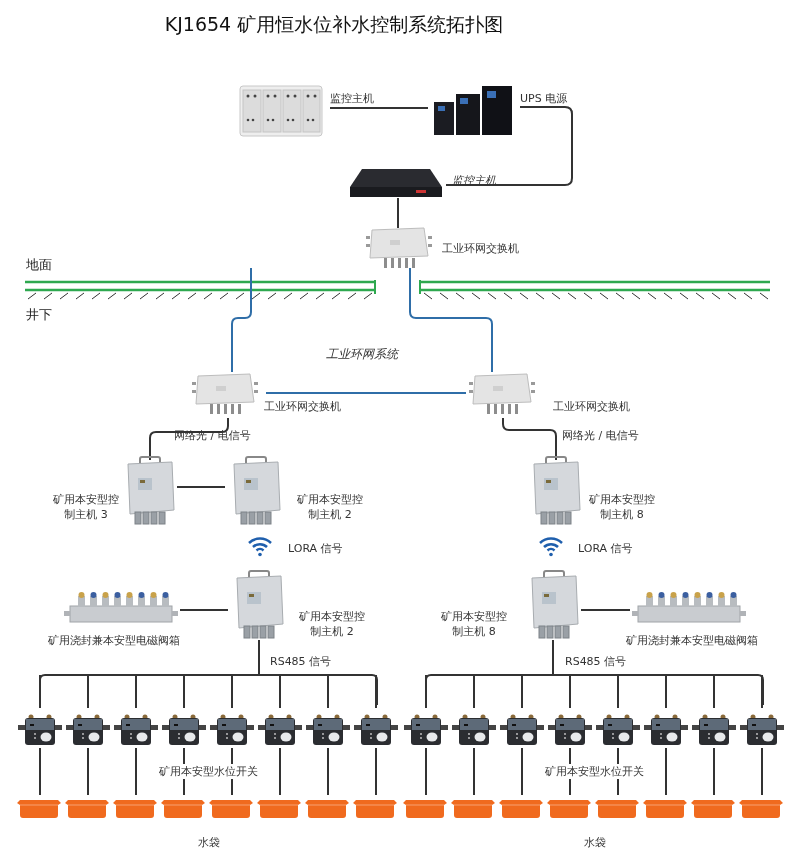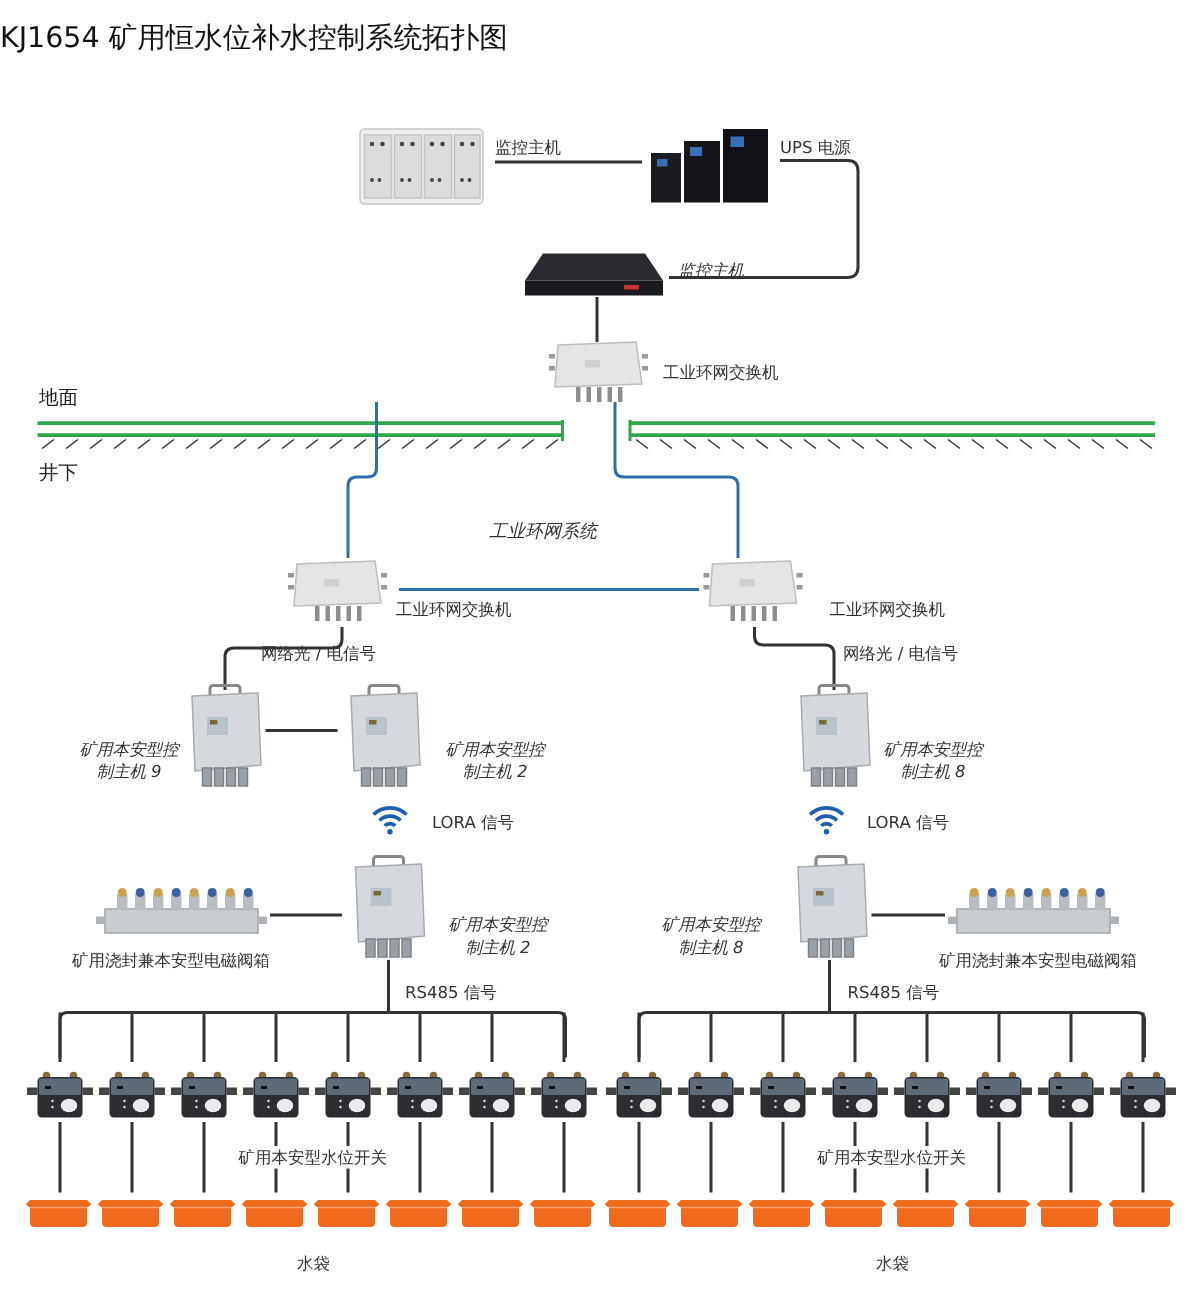--- a/index.html
+++ b/index.html
@@ -1,21 +1,21 @@
 <!DOCTYPE html>
 <html><head>
 <meta charset="utf-8">
 <style>
   html, body { margin:0; padding:0; background:#fff; }
   body { width:800px; height:859px; position:relative; overflow:hidden;
          font-family:"DejaVu Sans","Liberation Sans",sans-serif; color:#333; }
   .abs { position:absolute; }
   .lbl { position:absolute; font-size:11px; color:#333; white-space:nowrap; }
-  .lbl-c { text-align:center; line-height:15px;font-style:italic; }
-  #title { position:absolute; left:0; top:12px; width:668px; 
+  .lbl-c { text-align:center; line-height:15px; }
+  #title { position:absolute; left:0; top:12px; width:668px; text-align:center;
            font-size:19px; color:#111; }
   svg#wires { position:absolute; left:0; top:0; }
   .ground-lbl { font-size:13px; color:#222; }
 </style>
 </head>
 <body>
 
 <div id="title">KJ1654 矿用恒水位补水控制系统拓扑图</div>
 
 <svg id="wires" width="800" height="859">
@@ -272,21 +272,21 @@
       <rect x="18" y="24" width="5" height="3" fill="#7a6a3a"></rect>
 <g fill="#9aa0a6" stroke="#7d8287">
         <rect x="13" y="56" width="6" height="12"></rect>
         <rect x="21" y="56" width="6" height="12"></rect>
         <rect x="29" y="56" width="6" height="12"></rect>
         <rect x="37" y="56" width="6" height="12"></rect>
       </g>
     </svg></div>
 <div class="lbl lbl-c" style="left:44px;top:492px;width:84px;">
   <div>矿用本安型控</div>
-  <div>制主机 9</div>
+  <div>制主机 3</div>
 </div>
 
 <div class="abs host" style="left:228px;top:456px;width:56px;height:72px;"><svg width="56" height="72">
       <rect x="18" y="1" width="20" height="8" rx="2" fill="none" stroke="#888" stroke-width="2"></rect>
 <polygon points="6,8 50,6 52,54 8,58" fill="#d5d8dc" stroke="#a8acb0"></polygon>
 <rect x="16" y="22" width="14" height="12" fill="#b9c3cc"></rect>
       <rect x="18" y="24" width="5" height="3" fill="#7a6a3a"></rect>
 <g fill="#9aa0a6" stroke="#7d8287">
         <rect x="13" y="56" width="6" height="12"></rect>
         <rect x="21" y="56" width="6" height="12"></rect>

